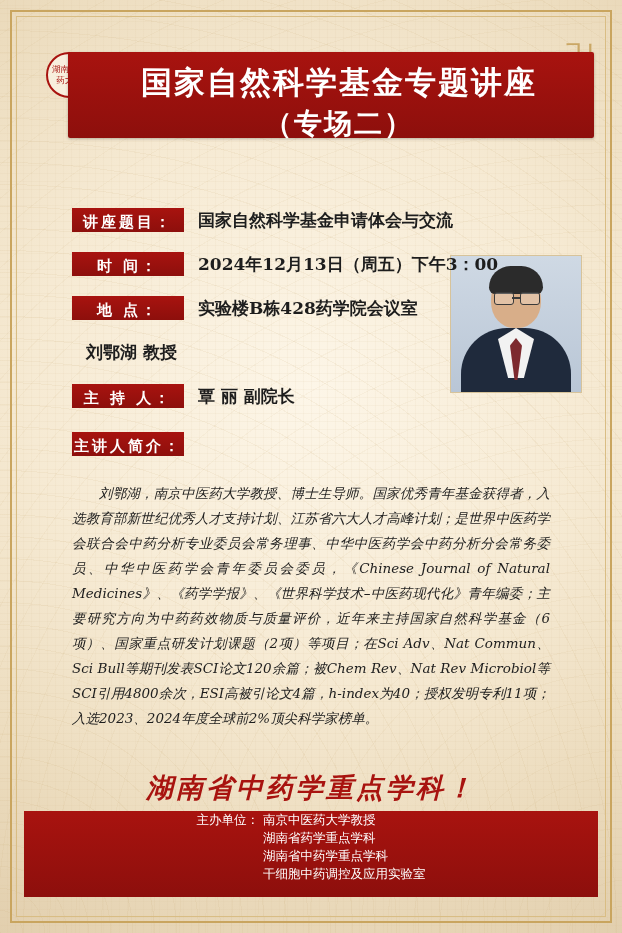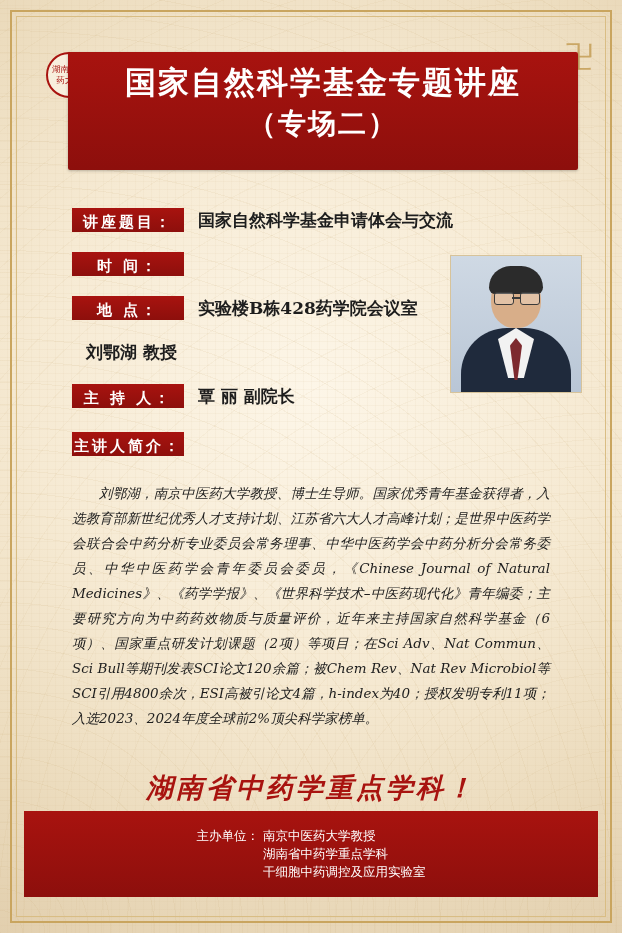--- a/index.html
+++ b/index.html
@@ -62,24 +62,25 @@
     left: 46px;
     top: 52px;
     width: 532px;
     height: 118px;
   }
   .banner {
     position: absolute;
     left: 22px;
     top: 0;
     width: 510px;
-    height: 118px;
+    height: 86px;
     background: linear-gradient(180deg, #a8130f 0%, #8d0f0c 100%);
     border-radius: 2px;
     box-shadow: 0 1px 3px rgba(0,0,0,0.25);
+    padding-left: 16px;
   }
   .banner-title {
     color: #ffffff;
     text-align: center;
     font-family: "DejaVu Serif", serif;
     font-weight: bold;
     font-size: 31px;
     letter-spacing: 2px;
     line-height: 1.05;
     padding-top: 14px;
@@ -247,21 +248,20 @@
   
   .footer {
     position: absolute;
     left: 24px;
     right: 24px;
     bottom: 36px;
     height: 86px;
     background: linear-gradient(180deg, #a8130f 0%, #8d0f0c 100%);
     color: #ffffff;
     display: flex;
-    align-items: center;
     justify-content: center;
   }
   .footer-inner {
     display: flex;
     align-items: flex-start;
     font-family: "DejaVu Serif", serif;
     font-size: 12.5px;
     line-height: 18px;
   }
   .footer-label {
@@ -306,20 +306,21 @@
     <div class="p-bridge"></div>
   </div>
 
   <div class="info">
     <div class="row">
       <div class="row-label">讲座题目：</div>
       <div class="row-value">国家自然科学基金申请体会与交流</div>
     </div>
     <div class="row">
       <div class="row-label">时  间：</div>
+      <div class="row-value">2024年12月13日（周五）下午3：00</div>
     </div>
     <div class="row">
       <div class="row-label">地  点：</div>
       <div class="row-value">实验楼B栋428药学院会议室</div>
     </div>
     <div class="row">
       <div class="row-value">刘鄂湖 教授</div>
     </div>
     <div class="row">
       <div class="row-label">主 持 人：</div>
@@ -332,18 +333,19 @@
 
   <div class="bio">刘鄂湖，南京中医药大学教授、博士生导师。国家优秀青年基金获得者，入选教育部新世纪优秀人才支持计划、江苏省六大人才高峰计划；是世界中医药学会联合会中药分析专业委员会常务理事、中华中医药学会中药分析分会常务委员、中华中医药学会青年委员会委员，《Chinese Journal of Natural Medicines》、《药学学报》、《世界科学技术–中医药现代化》青年编委；主要研究方向为中药药效物质与质量评价，近年来主持国家自然科学基金（6项）、国家重点研发计划课题（2项）等项目；在Sci Adv、Nat Commun、Sci Bull等期刊发表SCI论文120余篇；被Chem Rev、Nat Rev Microbiol等SCI引用4800余次，ESI高被引论文4篇，h-index为40；授权发明专利11项；入选2023、2024年度全球前2%顶尖科学家榜单。</div>
 
   <div class="cta">湖南省中药学重点学科！</div>
 
   <div class="footer">
     <div class="footer-inner">
       <div class="footer-label">主办单位：</div>
       <div class="footer-list">
         <div>南京中医药大学教授</div>
+        <div>湖南省药学重点学科</div>
         <div>湖南省中药学重点学科</div>
         <div>干细胞中药调控及应用实验室</div>
       </div>
     </div>
   </div>
 </div>
 
 </body></html>

